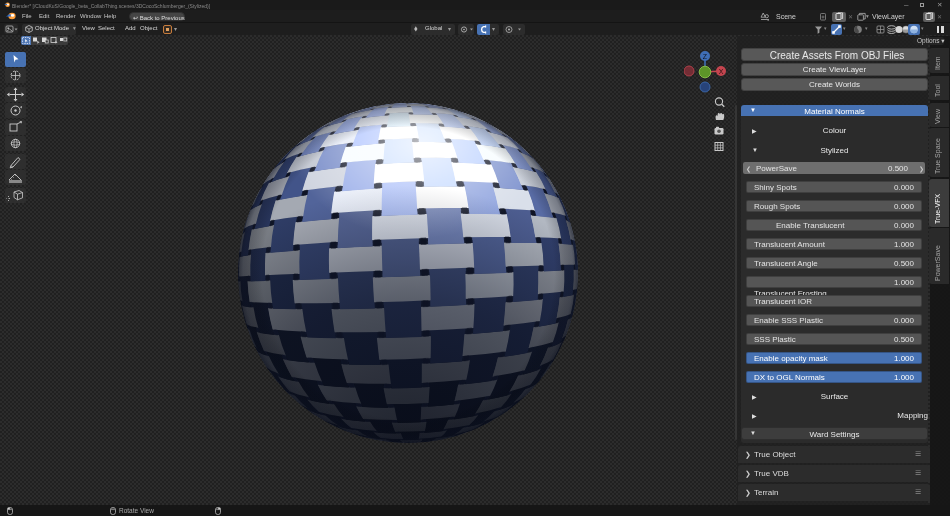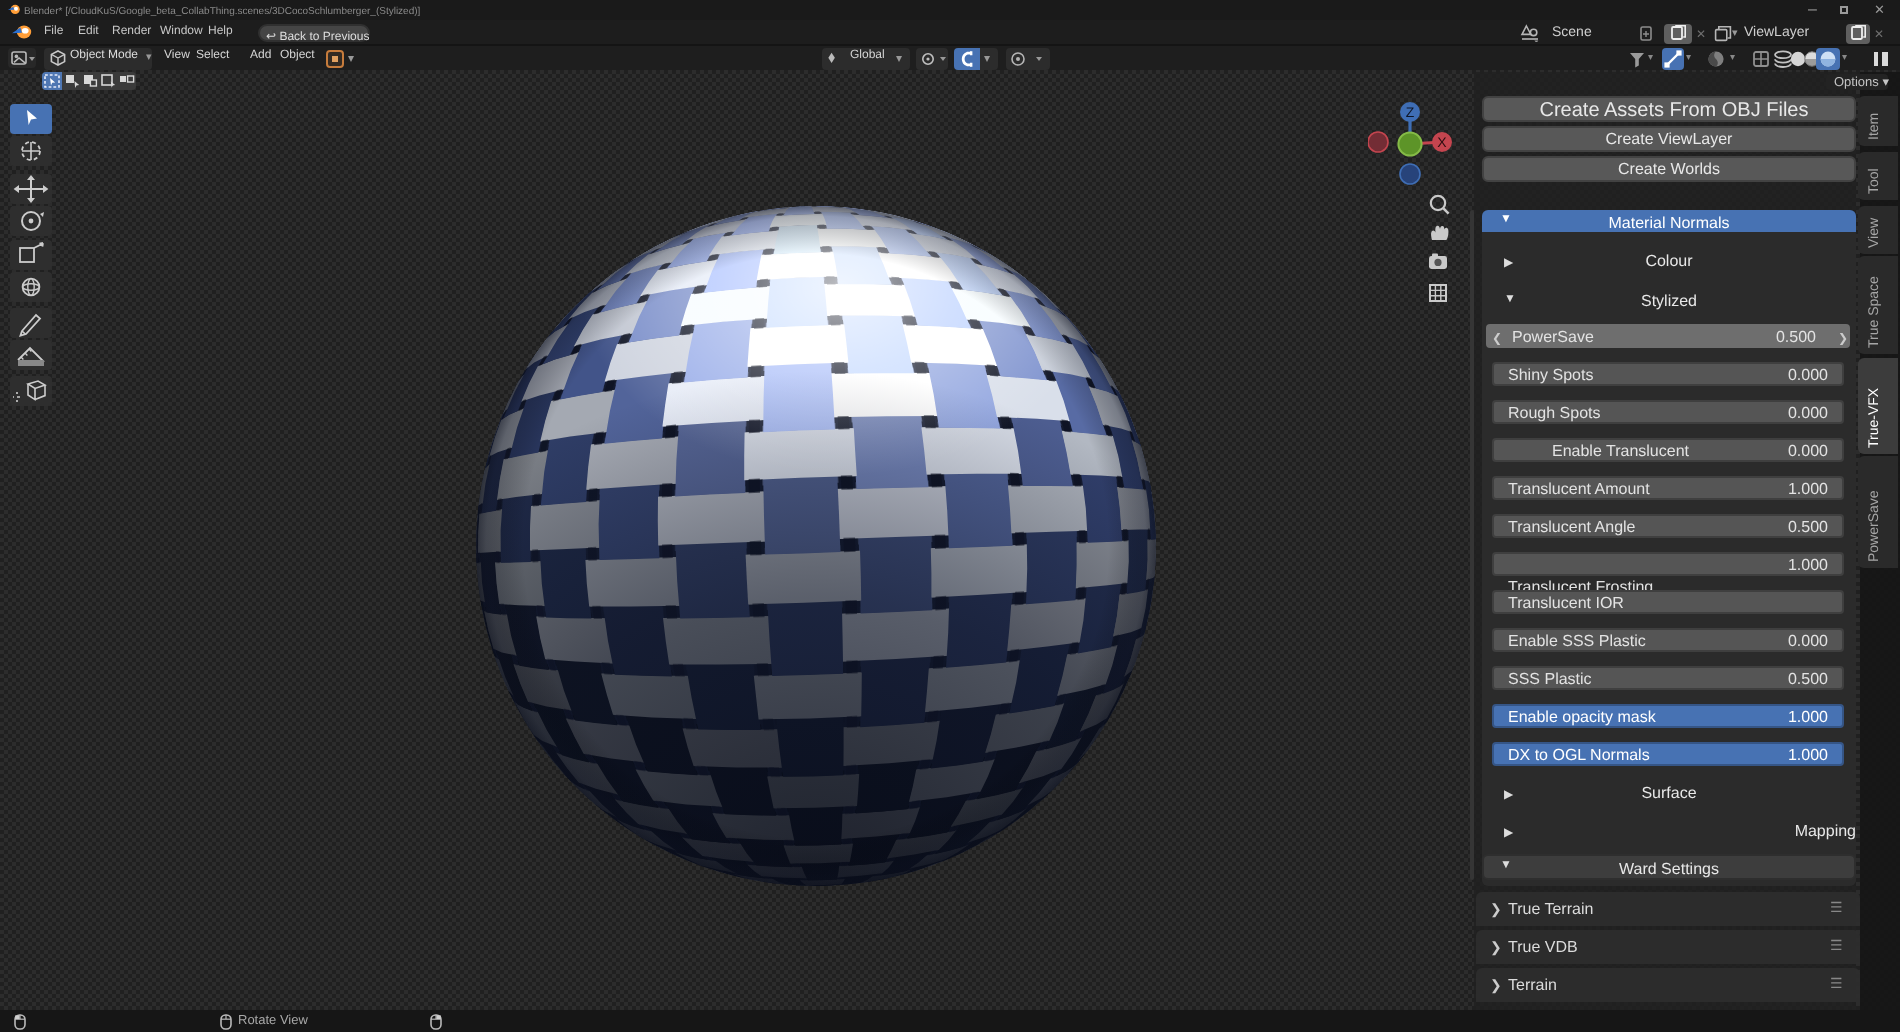--- a/index.html
+++ b/index.html
@@ -1067,21 +1067,21 @@
 <div class="t" style="left:0;top:373px;width:914px;text-align:right;font-size:8px;color:#ffffff">1.000</div>
 <div class="t" style="left:752px;top:392.5px;font-size:6px;color:#ddd">▶</div>
 <div class="t" style="left:741px;top:391.5px;width:187px;text-align:center;font-size:8px;color:#e8e8e8">Surface</div>
 <div class="t" style="left:752px;top:411.5px;font-size:6px;color:#ddd">▶</div>
 <div class="t" style="left:741px;top:410.5px;width:187px;text-align:right;font-size:8px;color:#e8e8e8">Mapping</div>
 <div class="a" style="left:741px;top:427px;width:187px;height:12.5px;background:#3d3d3d;border-radius:3px;border:1px solid #2e2e2e"></div>
 <div class="t" style="left:750px;top:430px;font-size:6px;color:#ddd">▼</div>
 <div class="t" style="left:741px;top:429.5px;width:187px;text-align:center;font-size:8px;color:#e8e8e8">Ward Settings</div>
 <div class="a" style="left:738px;top:446px;width:192px;height:17px;background:#2e2e2eE6;border-radius:3px 3px 0 0"></div>
 <div class="t" style="left:745px;top:450.5px;font-size:7px;color:#ccc">❯</div>
-<div class="t" style="left:754px;top:450px;font-size:8px;color:#dcdcdc">True Terrain</div>
+<div class="t" style="left:754px;top:450px;font-size:8px;color:#dcdcdc">True Object</div>
 <div class="t" style="left:915px;top:450px;font-size:7px;color:#888">☰</div>
 <div class="a" style="left:738px;top:465px;width:192px;height:17px;background:#2e2e2eE6;border-radius:3px 3px 0 0"></div>
 <div class="t" style="left:745px;top:469.5px;font-size:7px;color:#ccc">❯</div>
 <div class="t" style="left:754px;top:469px;font-size:8px;color:#dcdcdc">True VDB</div>
 <div class="t" style="left:915px;top:469px;font-size:7px;color:#888">☰</div>
 <div class="a" style="left:738px;top:484px;width:192px;height:17px;background:#2e2e2eE6;border-radius:3px 3px 0 0"></div>
 <div class="t" style="left:745px;top:488.5px;font-size:7px;color:#ccc">❯</div>
 <div class="t" style="left:754px;top:488px;font-size:8px;color:#dcdcdc">Terrain</div>
 <div class="t" style="left:915px;top:488px;font-size:7px;color:#888">☰</div>
 <div class="a" style="left:930px;top:36px;width:20px;height:469px;background:rgba(22,22,22,0.95)"></div>

